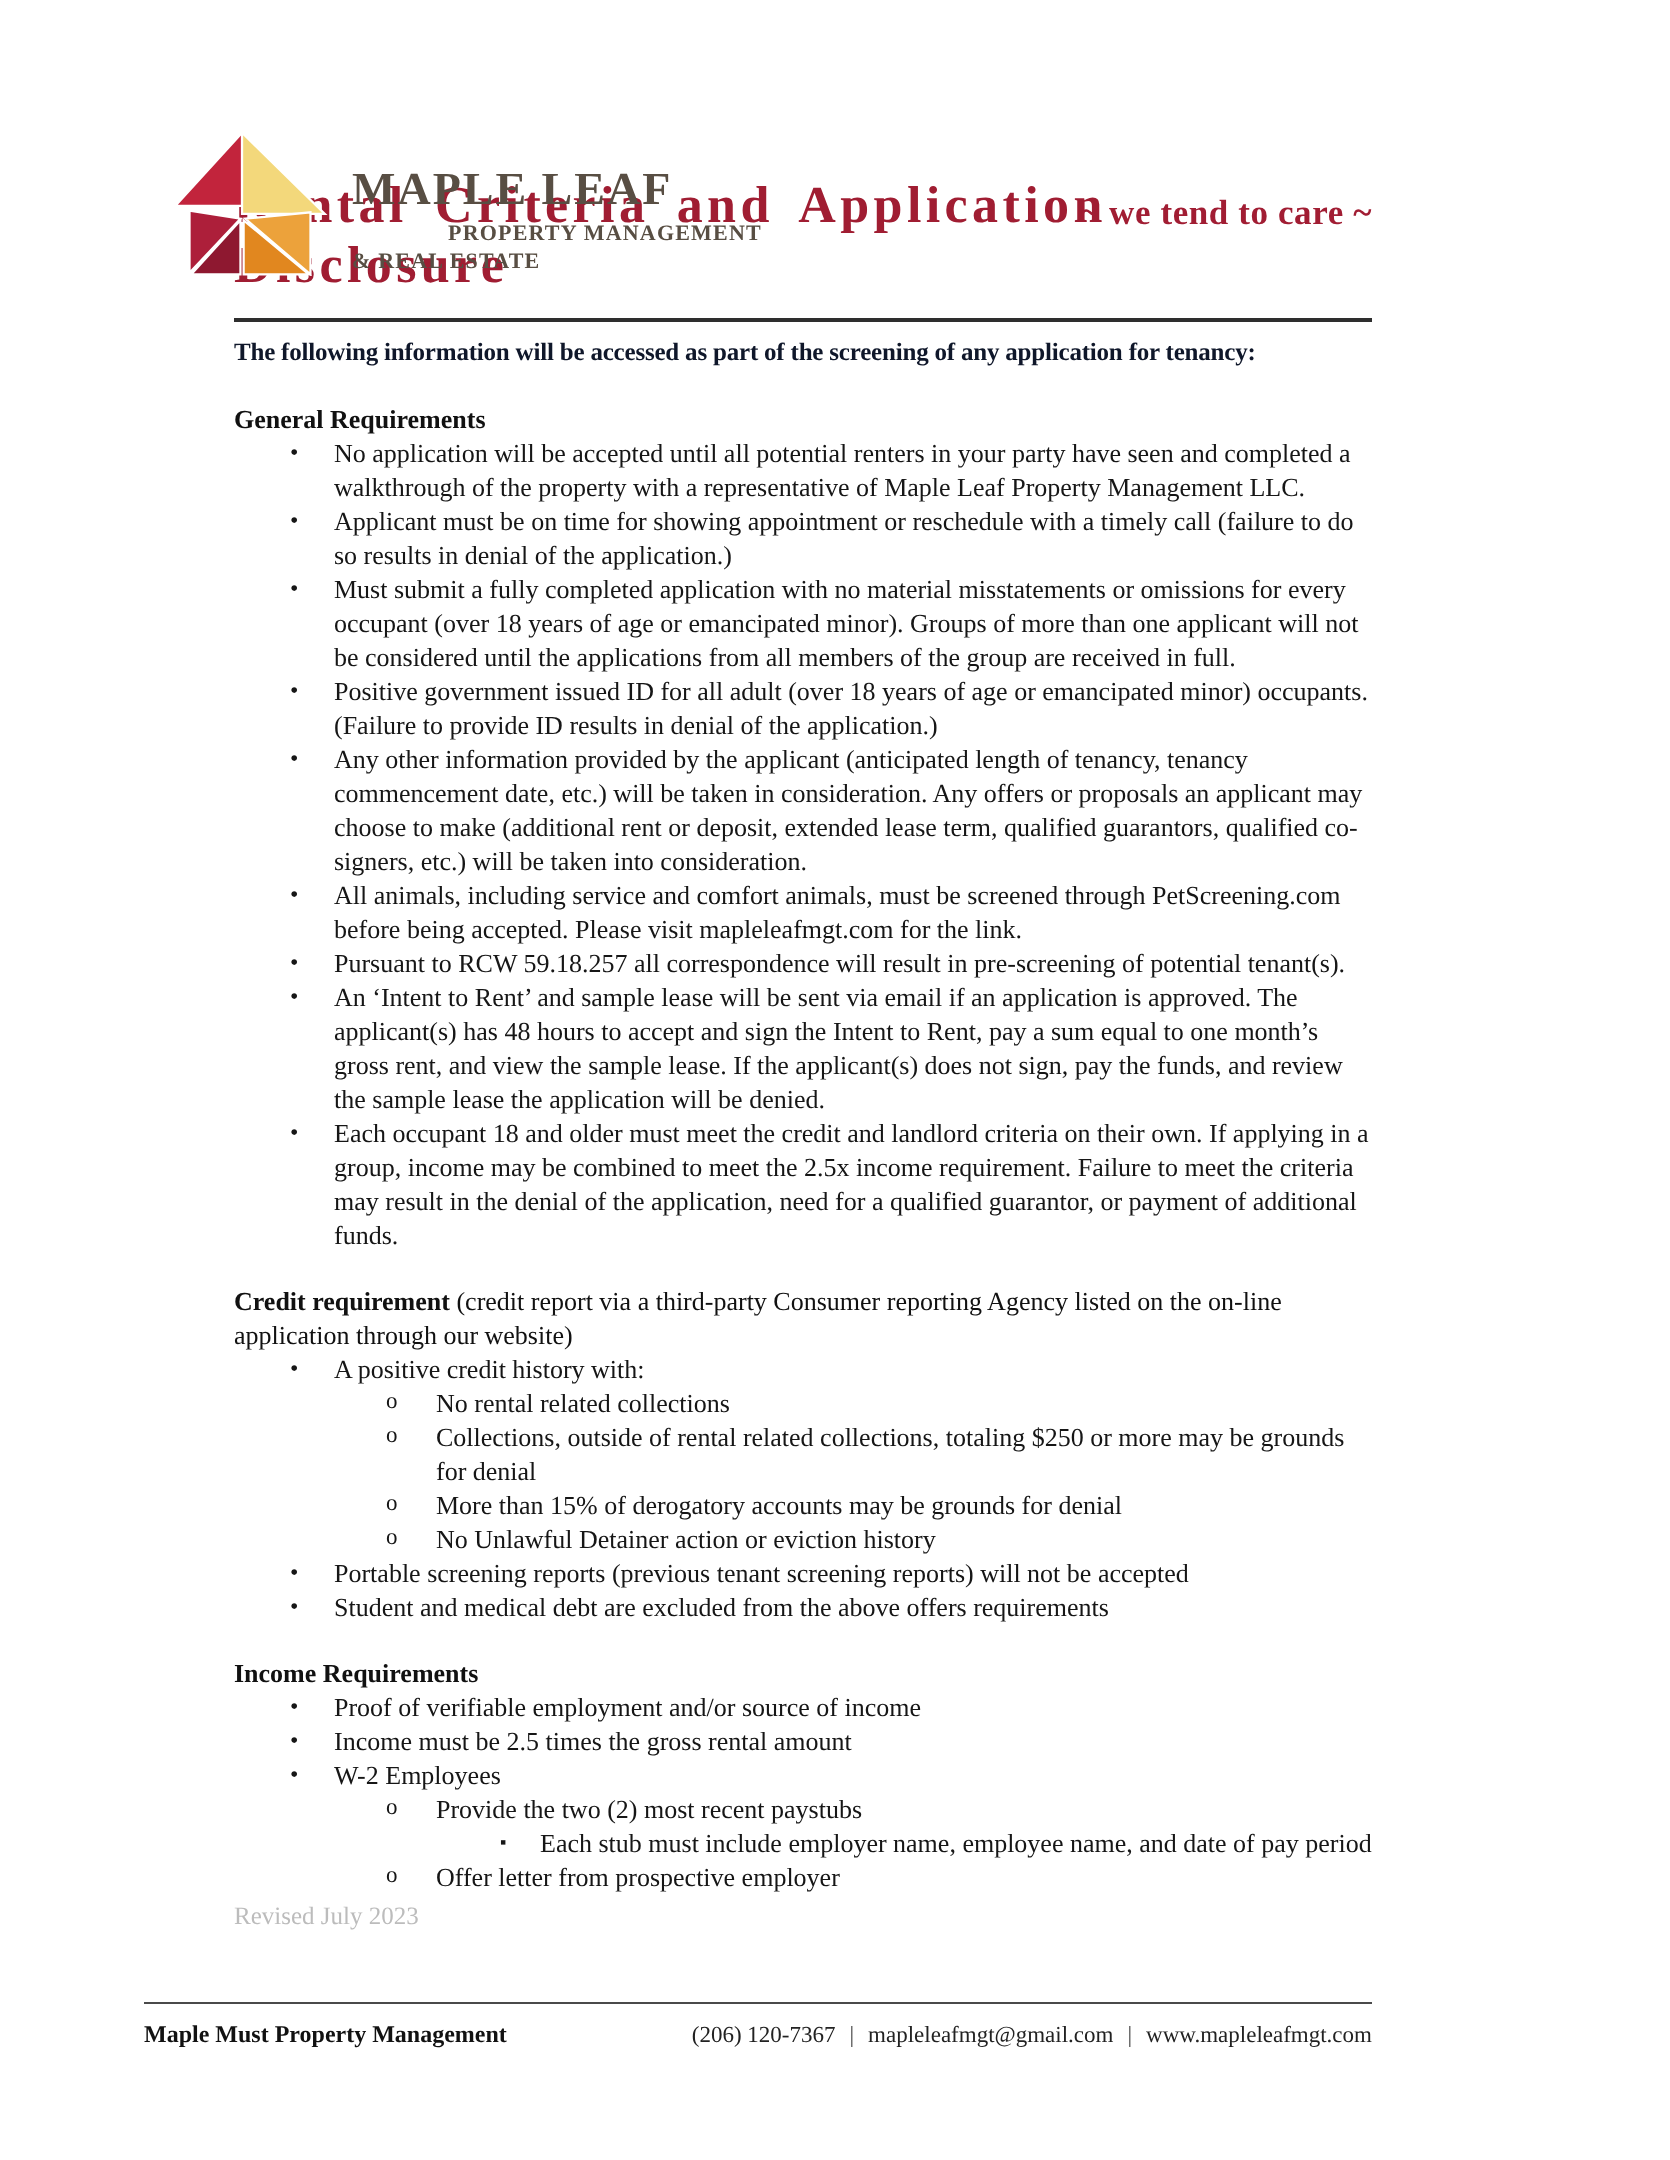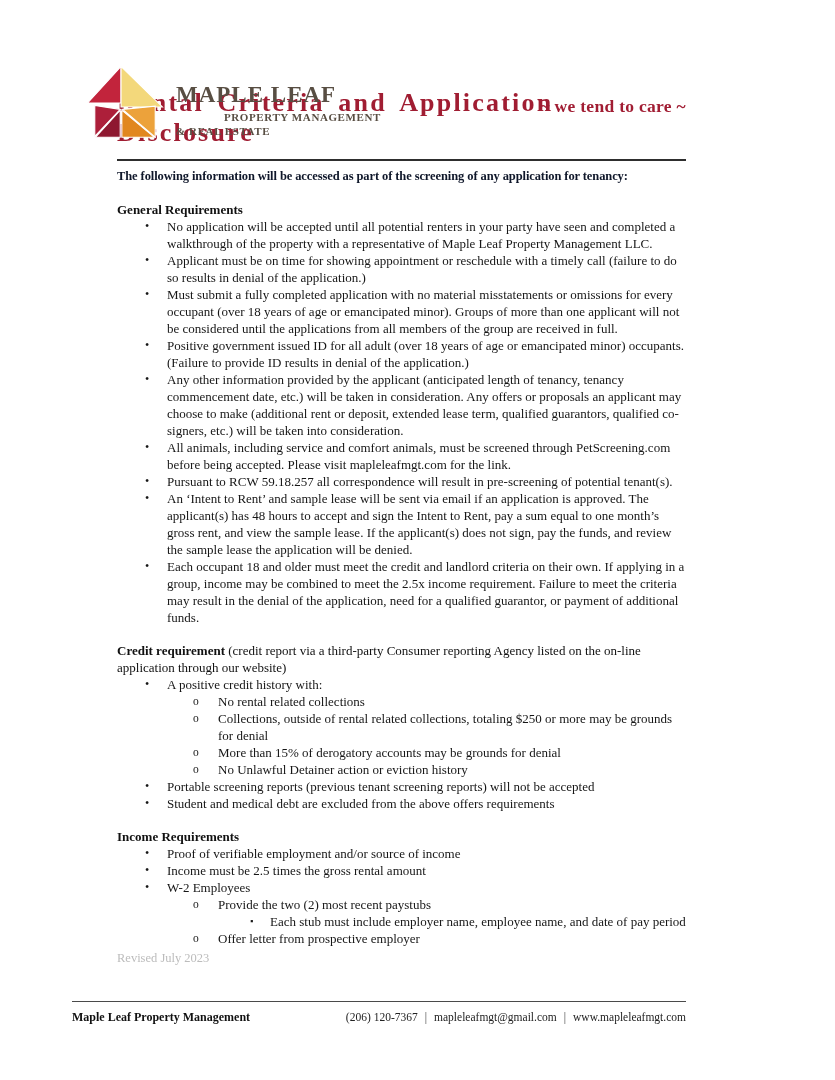--- a/index.html
+++ b/index.html
@@ -191,19 +191,19 @@
             <span class="marker">o</span>
             <span class="txt">Offer letter from prospective employer</span>
           </div>
       </div>
     </div>
 
     <div class="revision">Revised July 2023</div>
   </div>
 
   <div class="footer">
-    <span class="company">Maple Leaf Property Management</span>
+    <span class="company">Maple Must Property Management</span>
     <span class="contact">
       <span>(206) 120-7367</span><span class="sep">|</span><span>mapleleafmgt@gmail.com</span><span class="sep">|</span><span>www.mapleleafmgt.com</span>
     </span>
   </div>
 
 </div>
 
 </body></html>

